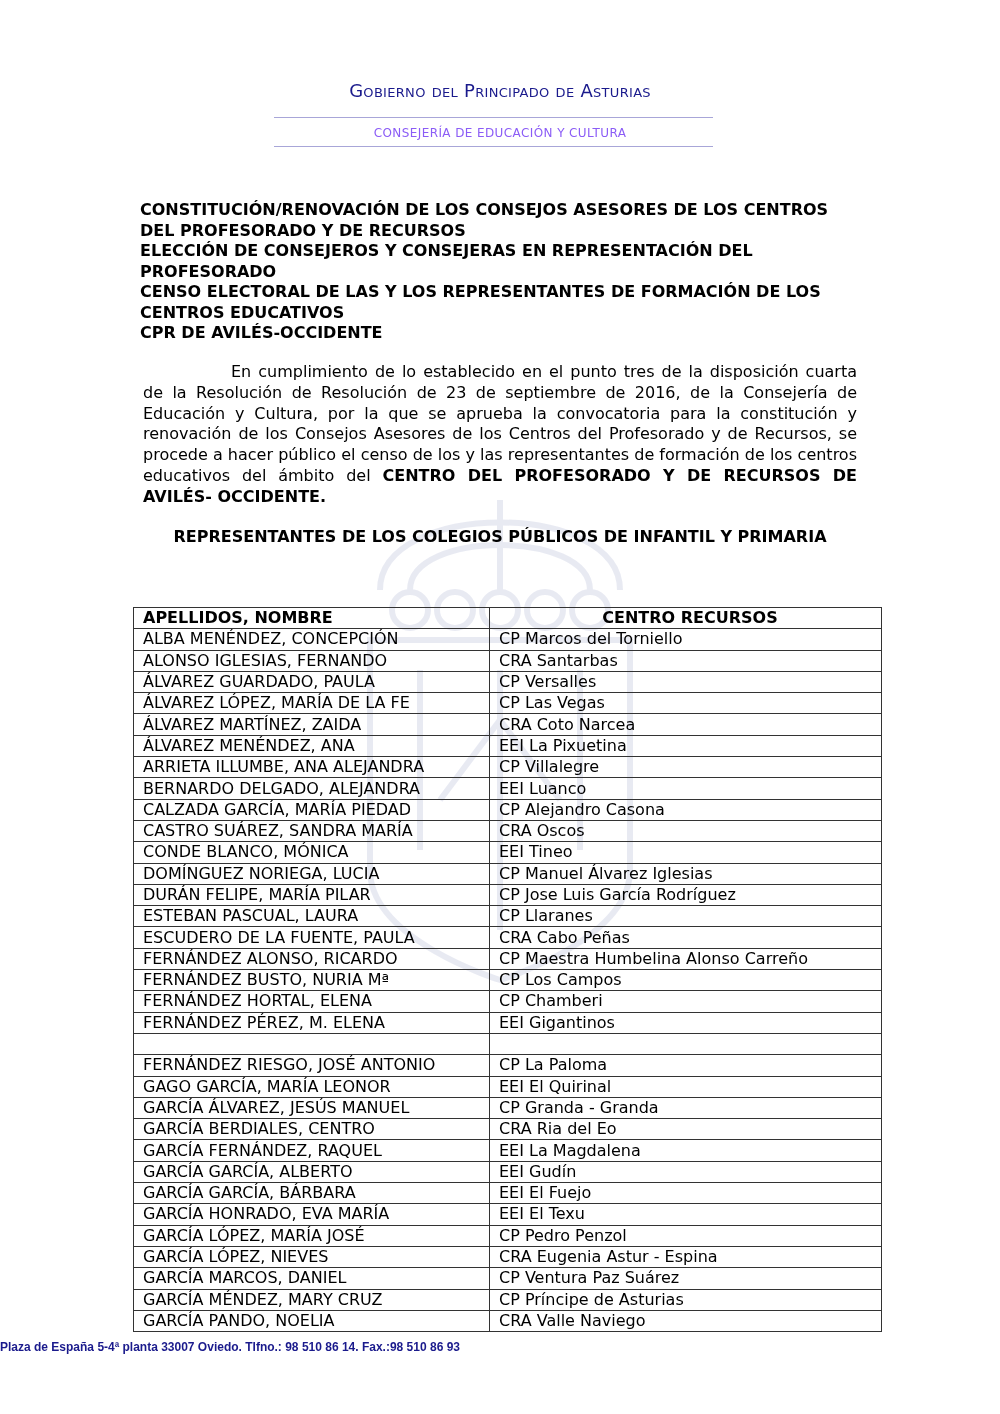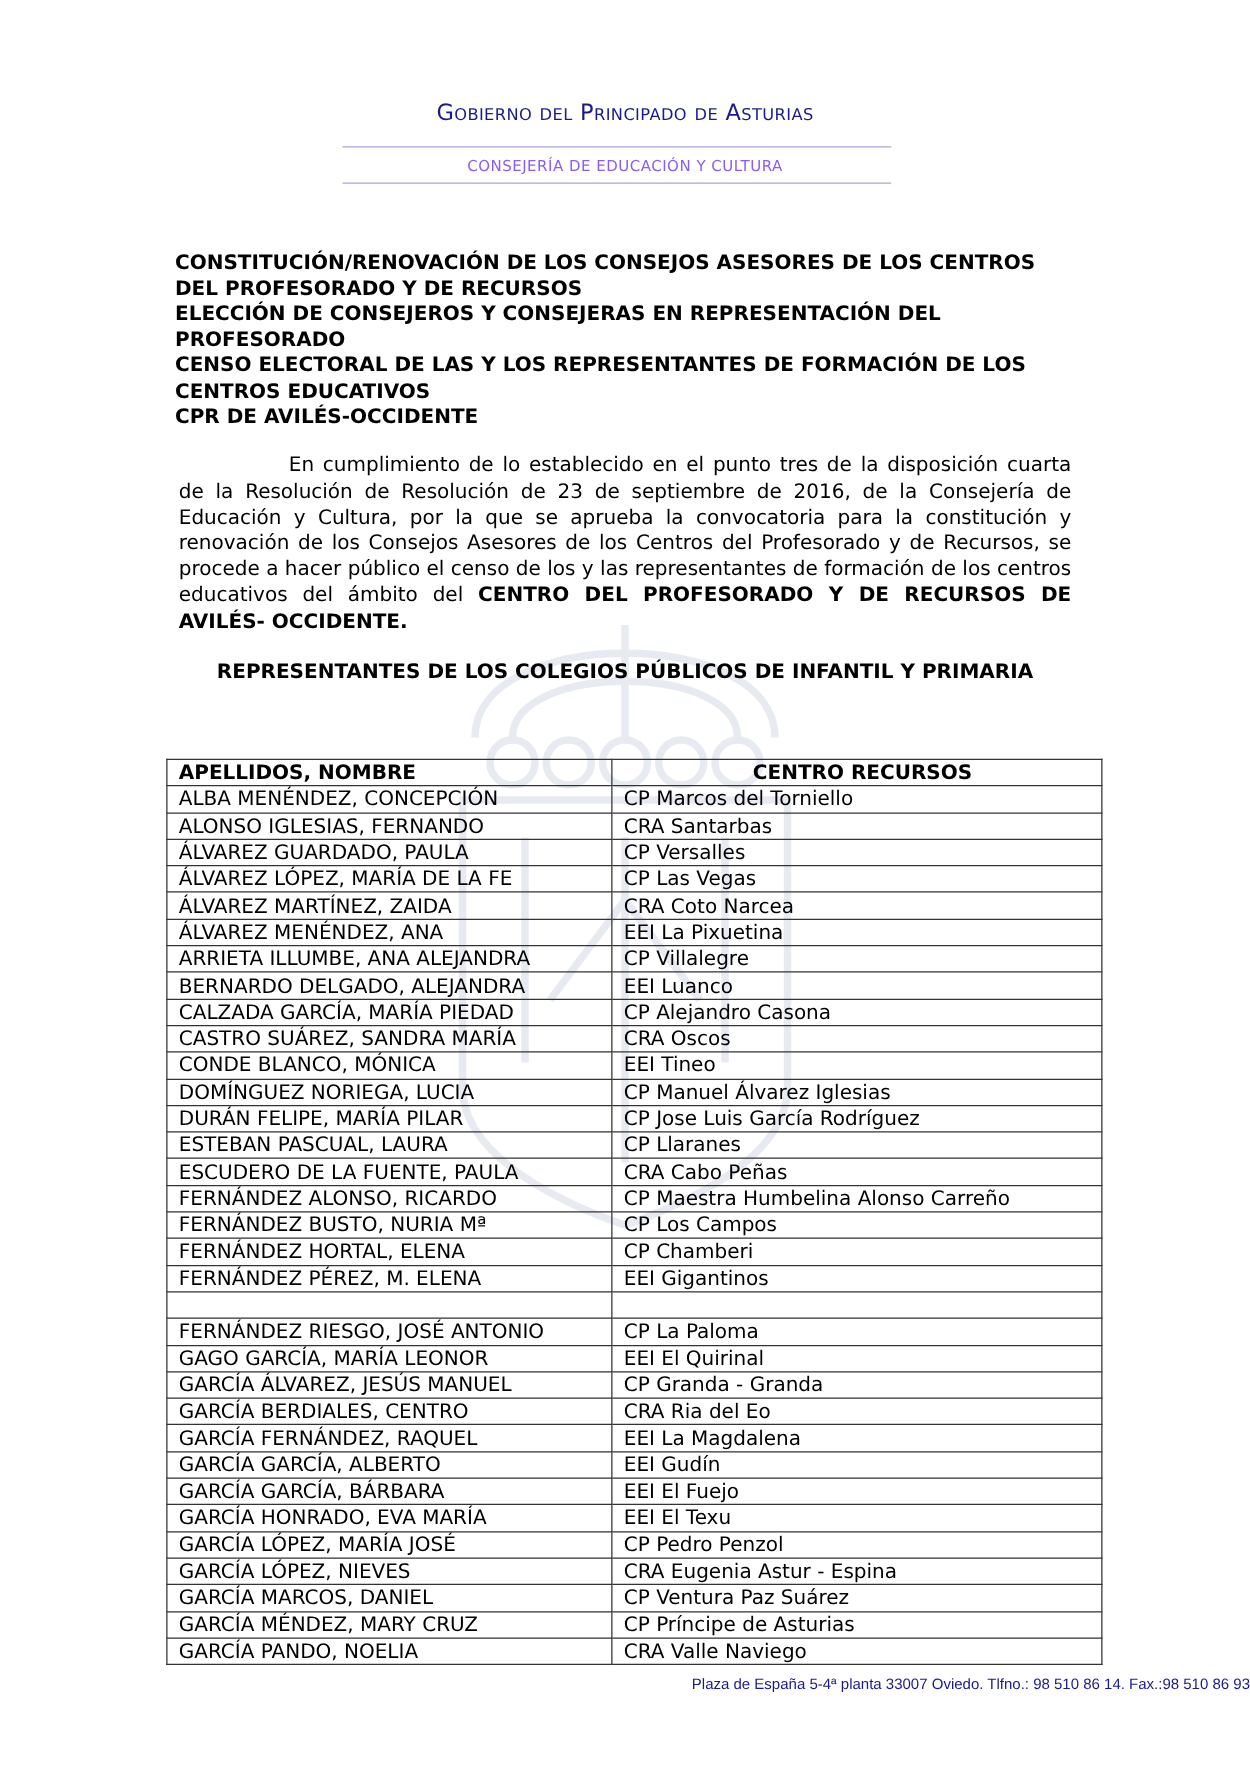--- a/index.html
+++ b/index.html
@@ -12,21 +12,21 @@
   .hr2 { position: absolute; left: 274px; width: 439px; top: 146px; height: 1px; background: #a8a6d8; }
   .title-block { position: absolute; left: 140px; width: 720px; top: 200px; text-align: left; font-weight: bold; font-size: 16px; line-height: 20.5px; }
   .paragraph { position: absolute; left: 143px; width: 714px; top: 362px; font-size: 16px; line-height: 20.8px; text-align: justify; text-indent: 88px; }
   .paragraph b { font-weight: bold; }
   .section-heading { position: absolute; left: 140px; width: 720px; top: 527px; text-align: center; font-weight: bold; font-size: 16px; }
   table.census { position: absolute; left: 133px; top: 567px; width: 749px; border-collapse: collapse; font-size: 16px; margin-top: 40px; }
   table.census td, table.census th { border: 1px solid #333; height: 20.3px; padding: 0 0 0 9px; line-height: 20px; white-space: nowrap; }
   table.census th { font-weight: bold; text-align: left; }
   table.census th.center { text-align: center; }
   table.census td.col1, table.census th.col1 { width: 346px; }
-  .footer { position: absolute; left: 0; width: 1000px; top: 1340px; text-align: right; color: #1a1a8c; font-family: "Liberation Sans", sans-serif; font-size: 12px; }
+  .footer { position: absolute; left: 0; width: 1000px; top: 1340px; text-align: left; color: #1a1a8c; font-family: "Liberation Sans", sans-serif; font-size: 12px; font-weight: bold; }
 </style>
 </head>
 <body>
 
 <svg class="watermark" viewBox="0 0 320 520">
   <g fill="none" stroke="#2a3a8a" stroke-width="6">
     <path d="M40 120 C40 30, 280 30, 280 120"></path>
     <path d="M70 120 C70 60, 250 60, 250 120"></path>
     <path d="M160 30 L160 120"></path>
     <circle cx="70" cy="140" r="18"></circle>

